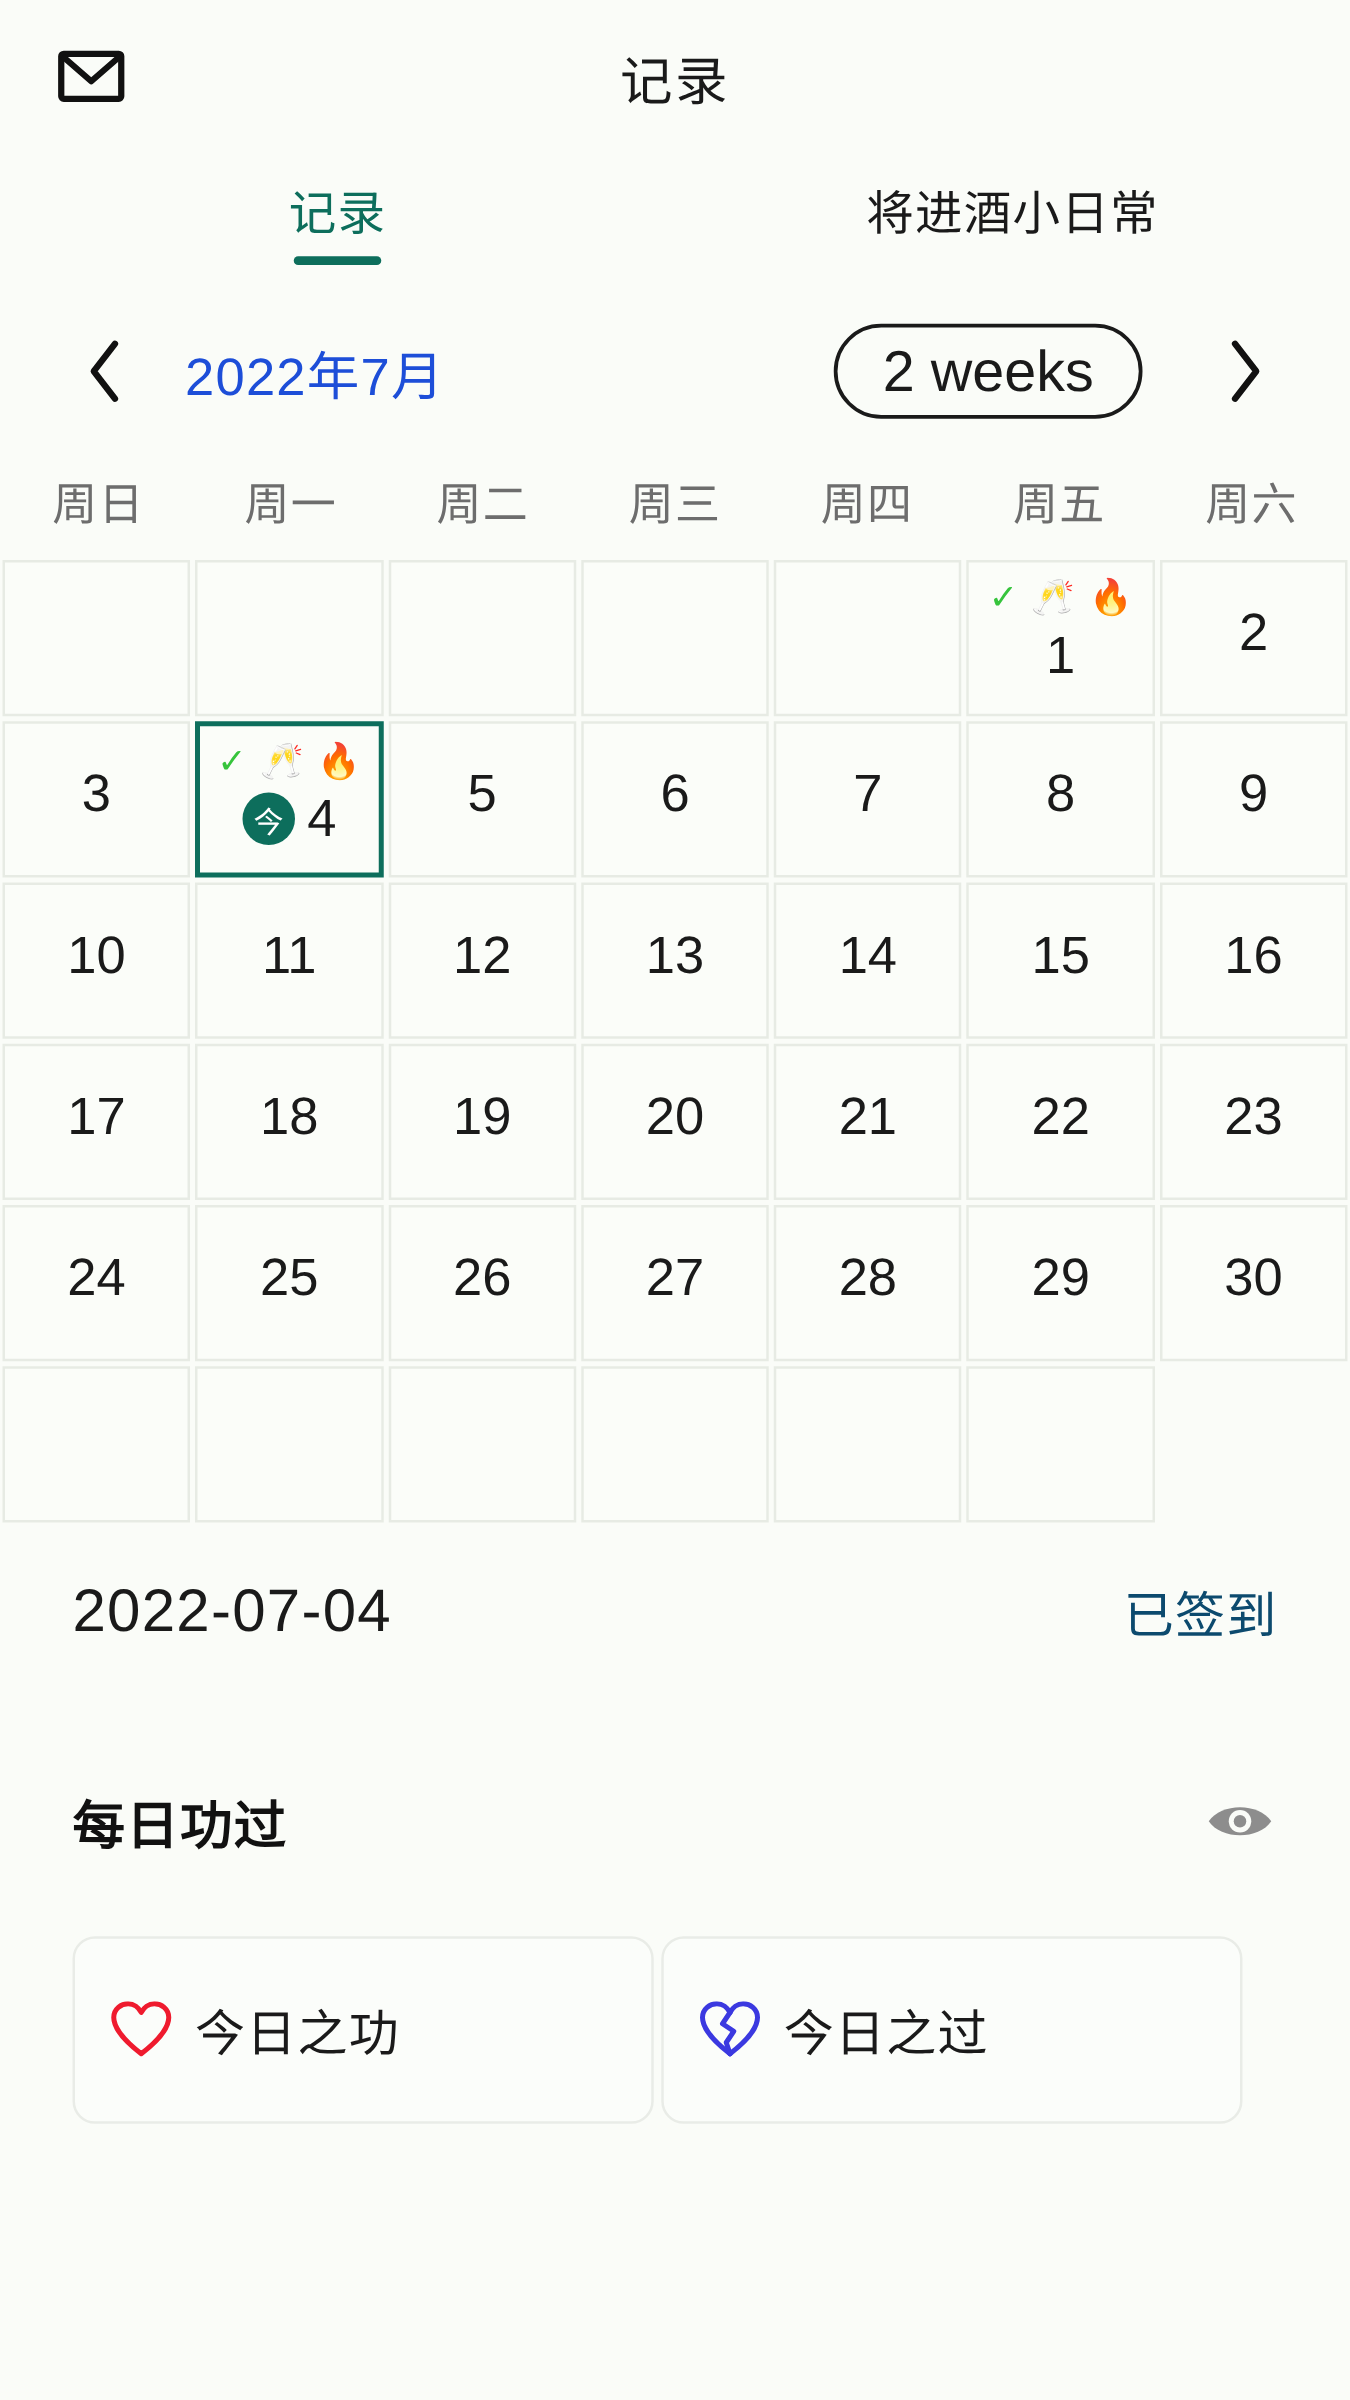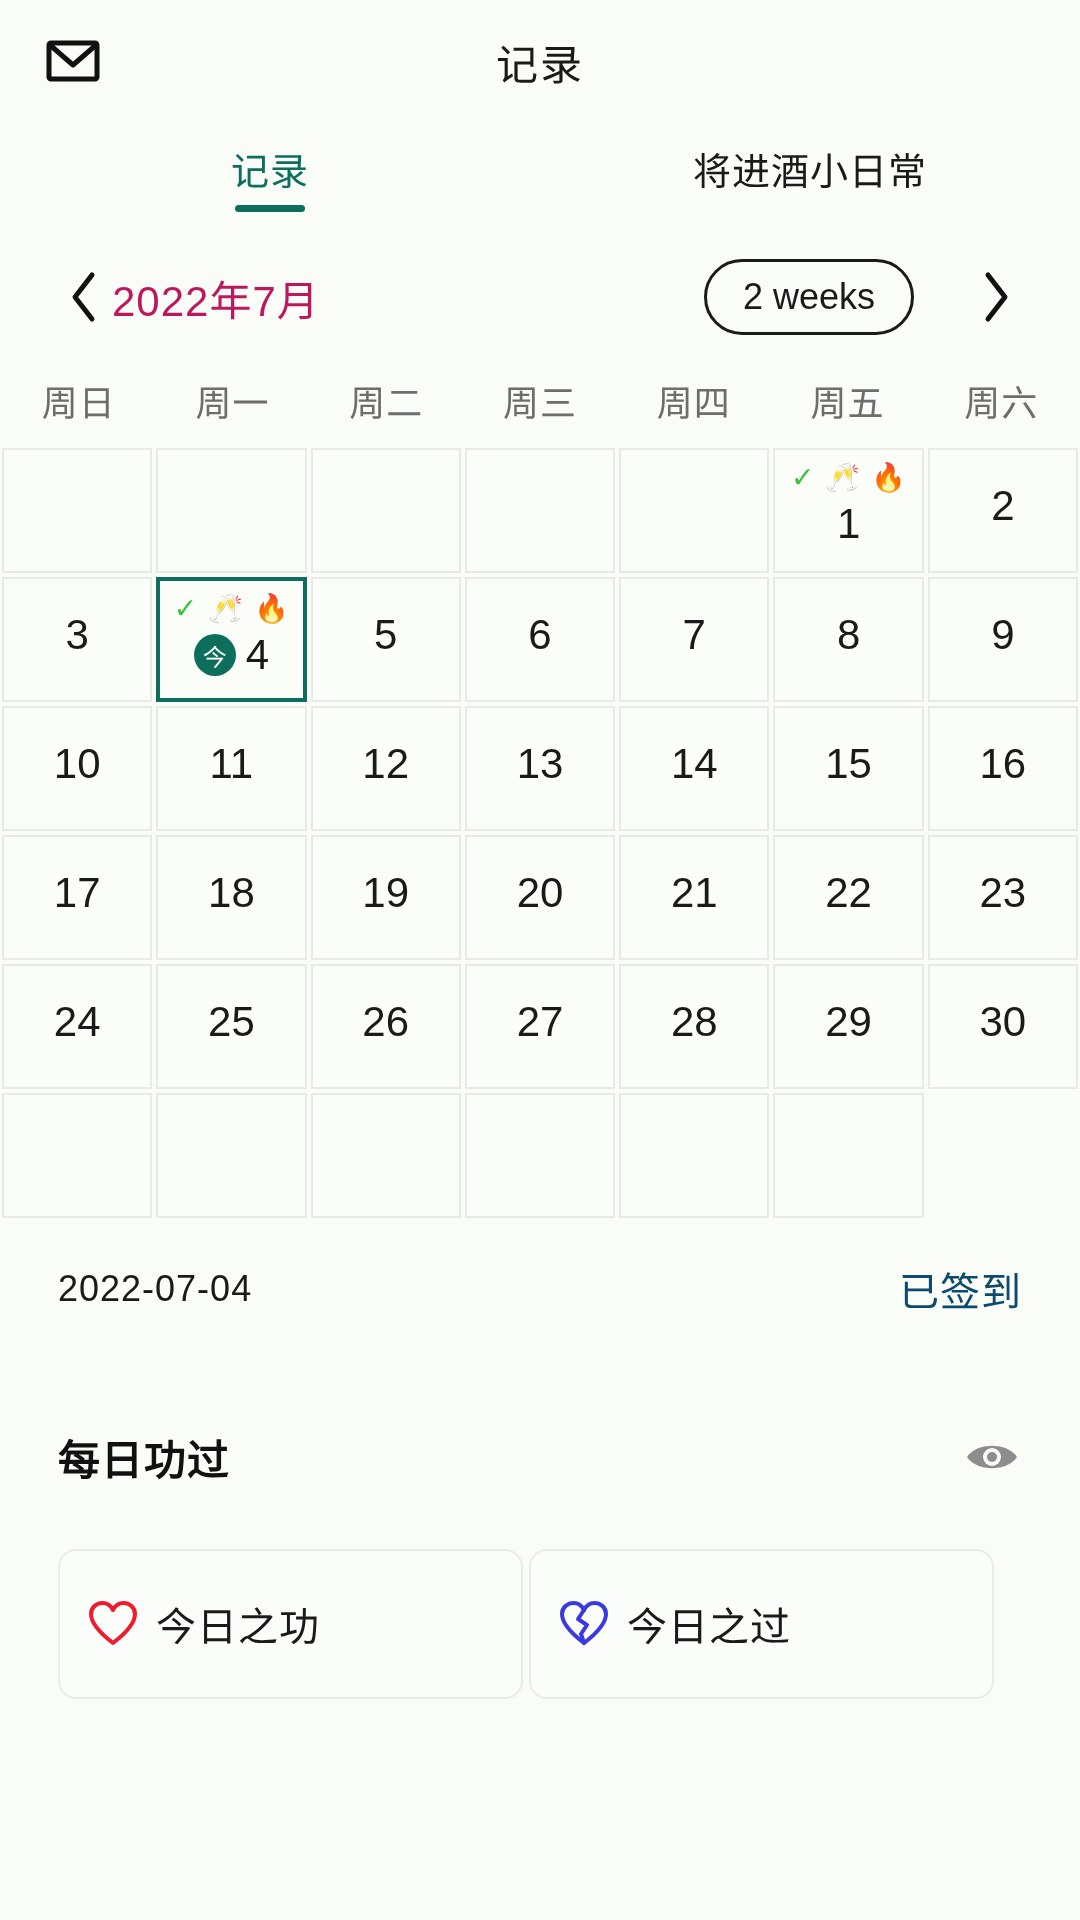--- a/index.html
+++ b/index.html
@@ -93,30 +93,31 @@
     width: 56px;
     height: 56px;
     display: flex;
     align-items: center;
     justify-content: center;
     cursor: pointer;
     flex: none;
   }
   .month-label {
     font-size: 42px;
-    color: #be185d;
+    color: #1d4ed8;
+    margin-left: 36px;
     letter-spacing: 1px;
     white-space: nowrap;
   }
   .nav-spacer { flex: 1; }
   .range-pill {
     border: 3px solid #1a1a1a;
     border-radius: 44px;
     padding: 12px 36px;
-    font-size: 36px;
+    font-size: 46px;
     color: #1a1a1a;
     background: transparent;
     cursor: pointer;
     line-height: 46px;
     white-space: nowrap;
     margin-right: 54px;
   }
 
   
   .weekdays {
@@ -202,21 +203,21 @@
 
   
   .date-row {
     display: flex;
     align-items: center;
     justify-content: space-between;
     padding: 42px 58px 0 58px;
     box-sizing: border-box;
   }
   .date-text {
-    font-size: 36px;
+    font-size: 48px;
     color: #1a1a1a;
     letter-spacing: 1px;
   }
   .checkin-status {
     font-size: 40px;
     color: #0c4a6e;
     letter-spacing: 1px;
     cursor: pointer;
   }
 

